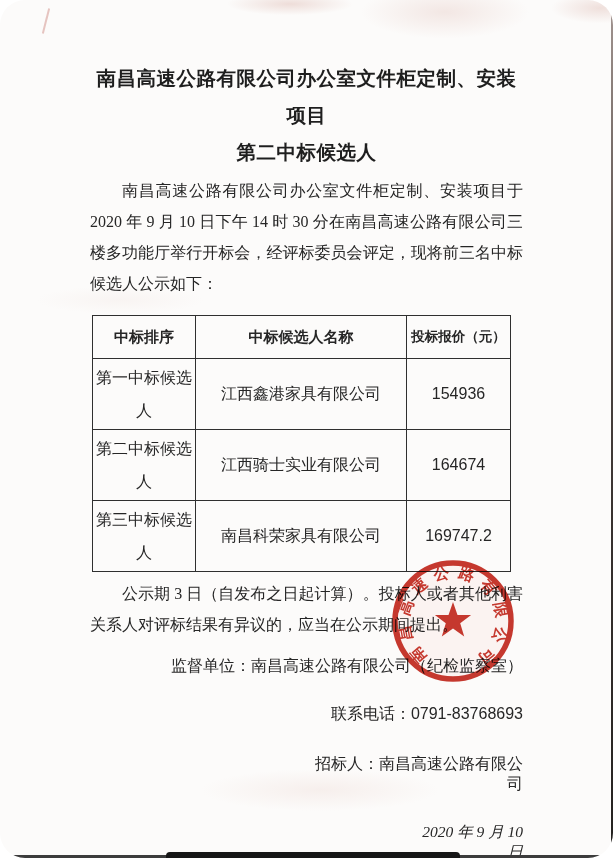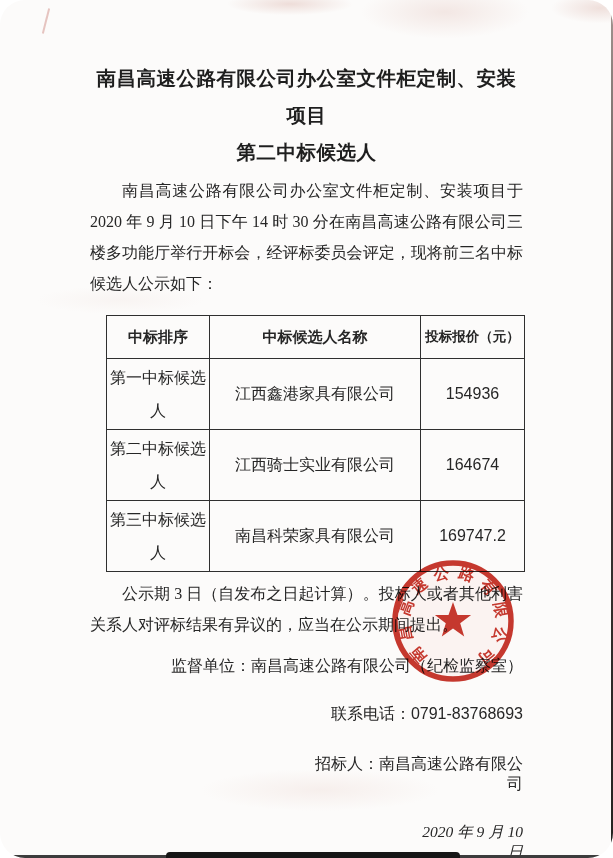--- a/index.html
+++ b/index.html
@@ -30,21 +30,21 @@
   }
   .para{
     font-size:16px;
     line-height:31px;
     text-align:justify;
   }
   .indent{text-indent:2em;}
   .intro{margin-top:4px;}
   .bid-table{
     width:419px;
-    margin-left:16px;
+    margin-left:2px;
     margin-top:5px;
     border-collapse:collapse;
     table-layout:fixed;
   }
   .bid-table th,.bid-table td{
     border:1.5px solid #2f2f2f;
     text-align:center;
     vertical-align:middle;
     padding:2px;
   }

